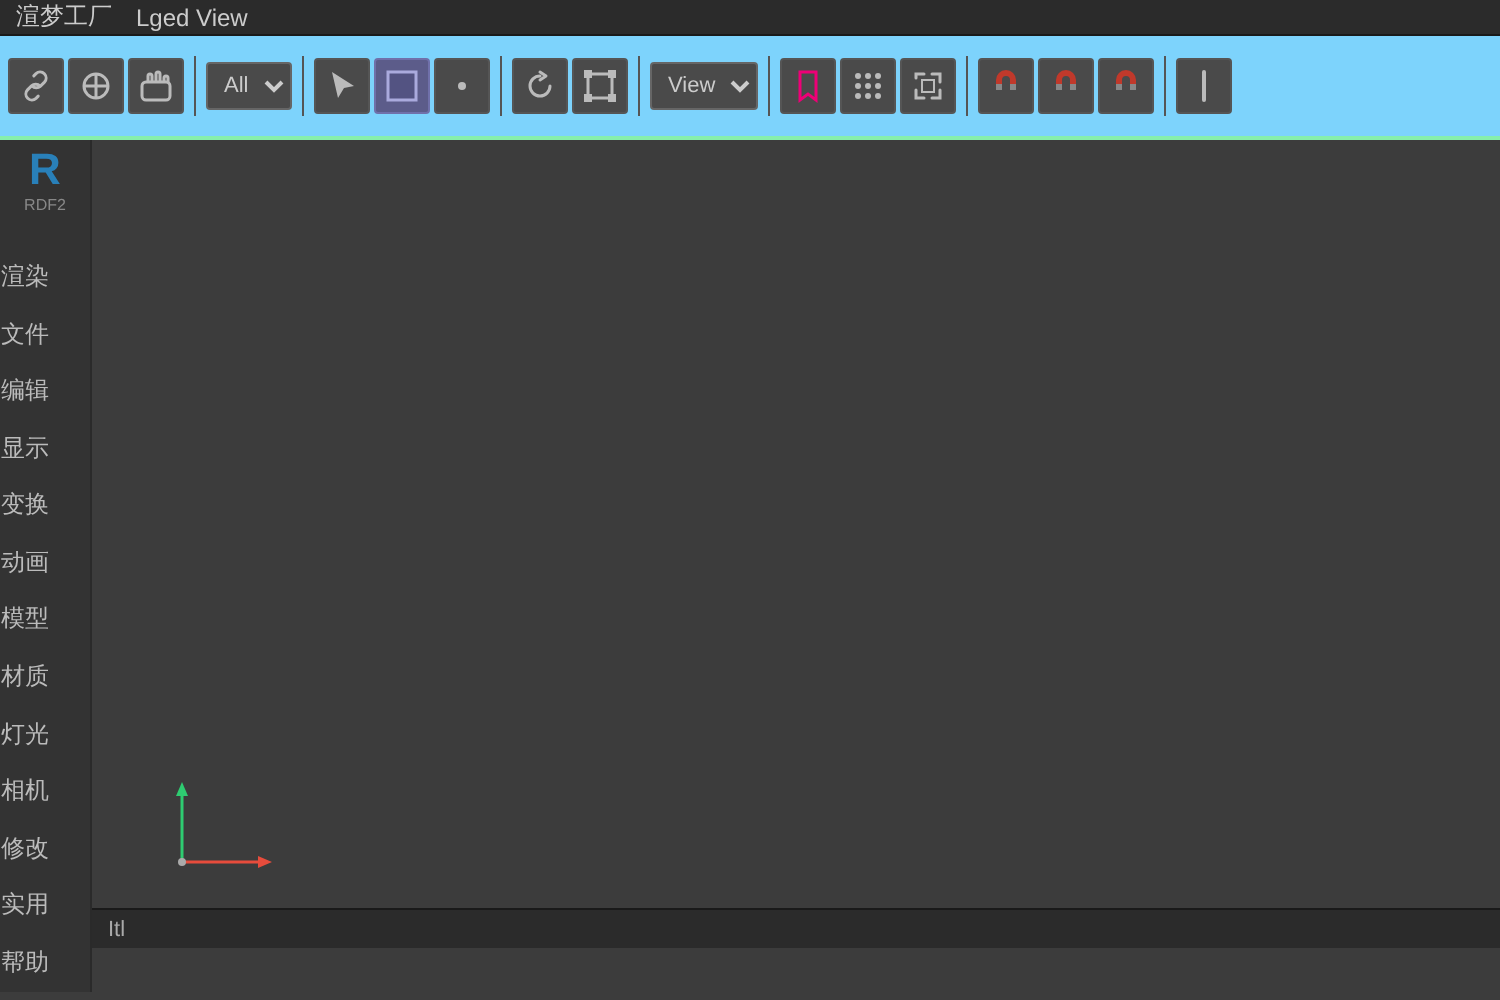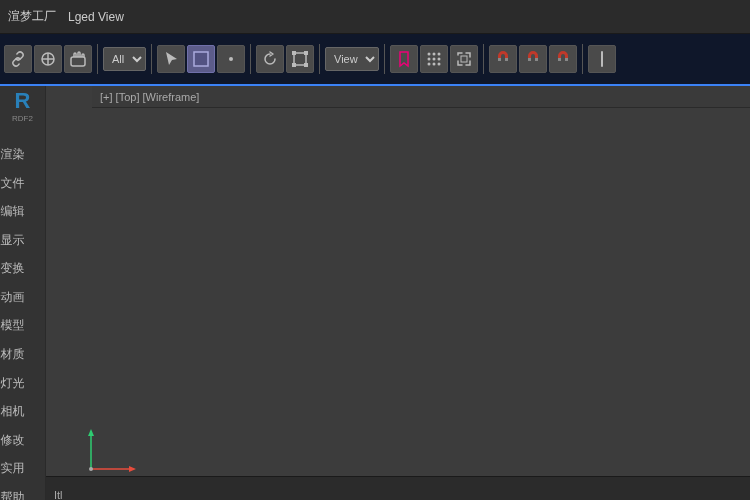--- a/index.html
+++ b/index.html
@@ -9,41 +9,41 @@
       background: #3c3c3c;
       font-family: 'Microsoft YaHei', Arial, sans-serif;
       font-size: 12px;
       color: #cccccc;
       overflow: hidden;
     }
 
     
     #title-bar {
       background: #2b2b2b;
-      height: 34px;
+      height: 18px;
       display: flex;
       align-items: center;
       padding: 0 8px;
       font-size: 12px;
       color: #cccccc;
       border-bottom: 1px solid #1a1a1a;
     }
 
     #title-bar span {
       margin-right: 12px;
     }
 
     
     #toolbar {
-      background: #0f172a;
+      background: #7dd3fc;
       height: 52px;
       display: flex;
       align-items: center;
       padding: 12px 4px;
-      border-bottom: 2px solid #3b82f6;
+      border-bottom: 2px solid #86efac;
       gap: 2px;
     }
 
     .toolbar-btn {
       width: 28px;
       height: 28px;
       background: #4a4a4a;
       border: 1px solid #555;
       border-radius: 2px;
       display: flex;
@@ -354,38 +354,35 @@
       <div class="sidebar-item">
         <span>实用</span>
       </div>
       <div class="sidebar-item">
         <span>帮助</span>
       </div>
     </div>
 
     <div id="viewport">
 
-      <div id="viewport-header" style="background:#3a3a3a; height:22px; display:flex; align-items:center; padding:0 8px; font-size:11px; color:#aaa; border-bottom:1px solid #2a2a2a;">
-        <span>[+] [Top] [Wireframe]</span>
-      </div>
 
       <div style="position:relative; flex:1; width:100%; height: calc(100% - 22px);">
 
         <div id="axis-indicator" style="position:absolute; bottom:25px; left:30px;">
           <svg width="60" height="60" viewBox="0 0 60 60">
 
             <line x1="15" y1="45" x2="15" y2="10" stroke="#2ecc71" stroke-width="1.5"></line>
             <polygon points="15,5 12,12 18,12" fill="#2ecc71"></polygon>
 
             <line x1="15" y1="45" x2="55" y2="45" stroke="#e74c3c" stroke-width="1.5"></line>
             <polygon points="60,45 53,42 53,48" fill="#e74c3c"></polygon>
 
             <circle cx="15" cy="45" r="2" fill="#aaa"></circle>
           </svg>
         </div>
 
-        <div id="status-bar" style="position:absolute; bottom:0; left:0; right:0; height:36px; background:#2b2b2b; display:flex; align-items:center; padding:0 8px; font-size:11px; color:#888; border-top:1px solid #1a1a1a;">
+        <div id="status-bar" style="position:absolute; bottom:0; left:0; right:0; height:20px; background:#2b2b2b; display:flex; align-items:center; padding:0 8px; font-size:11px; color:#888; border-top:1px solid #1a1a1a;">
           <span class="status-text">Itl</span>
         </div>
       </div>
     </div>
   </div>
 </div>
 
 </body></html>

